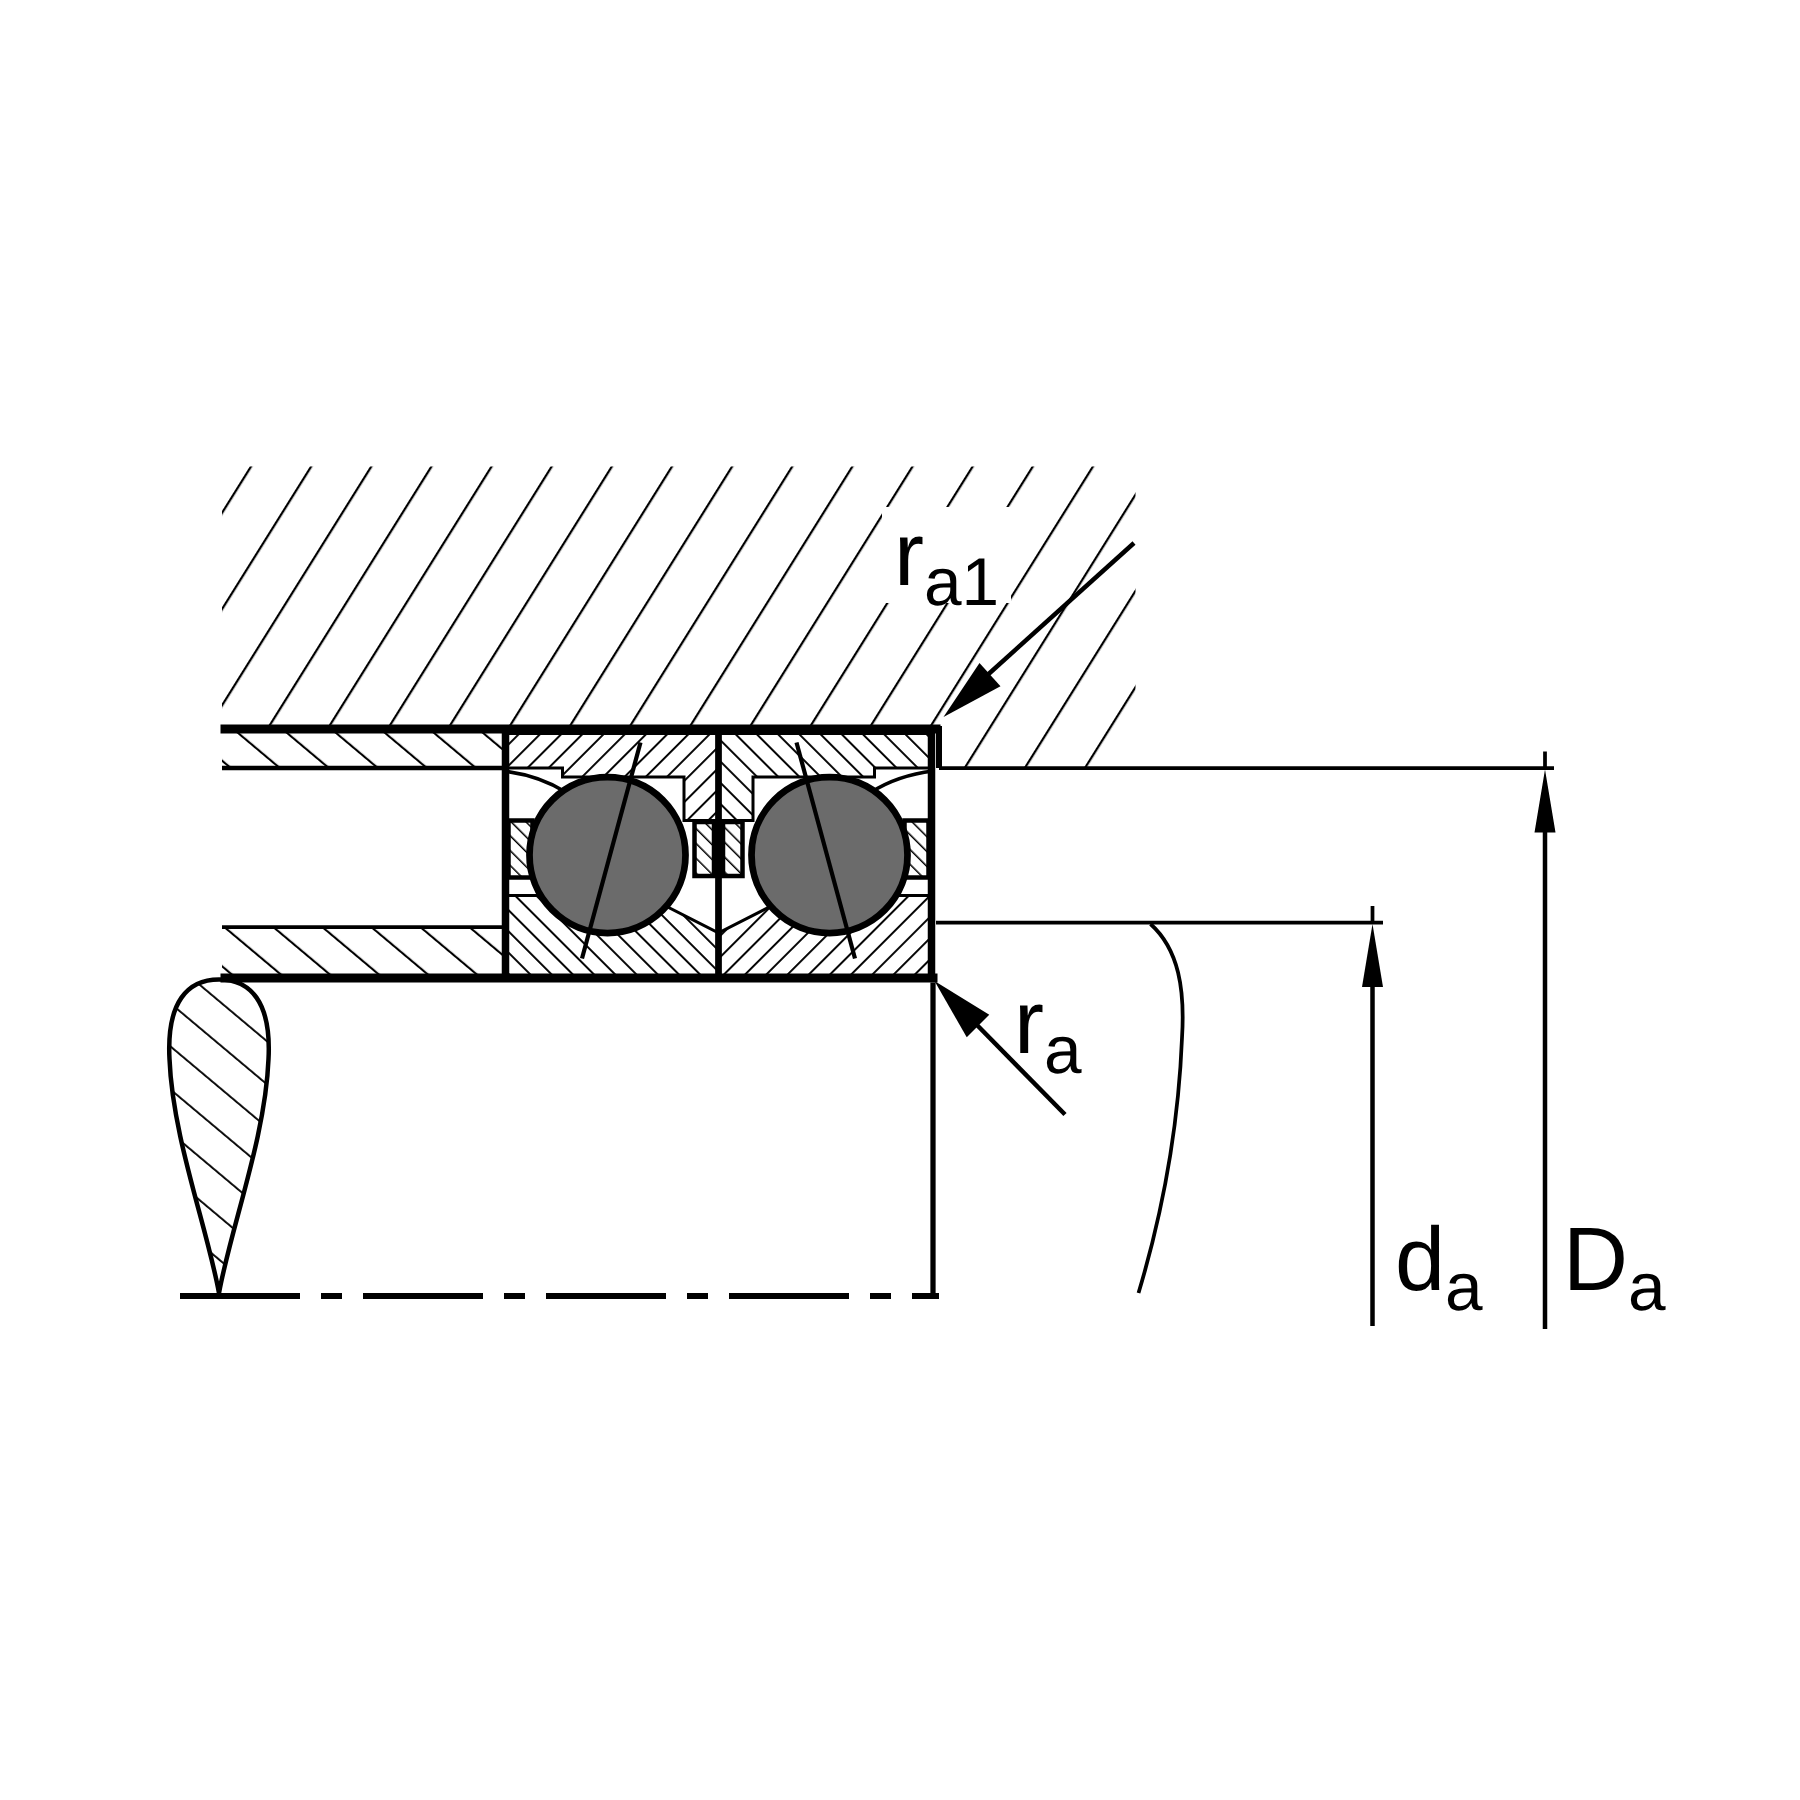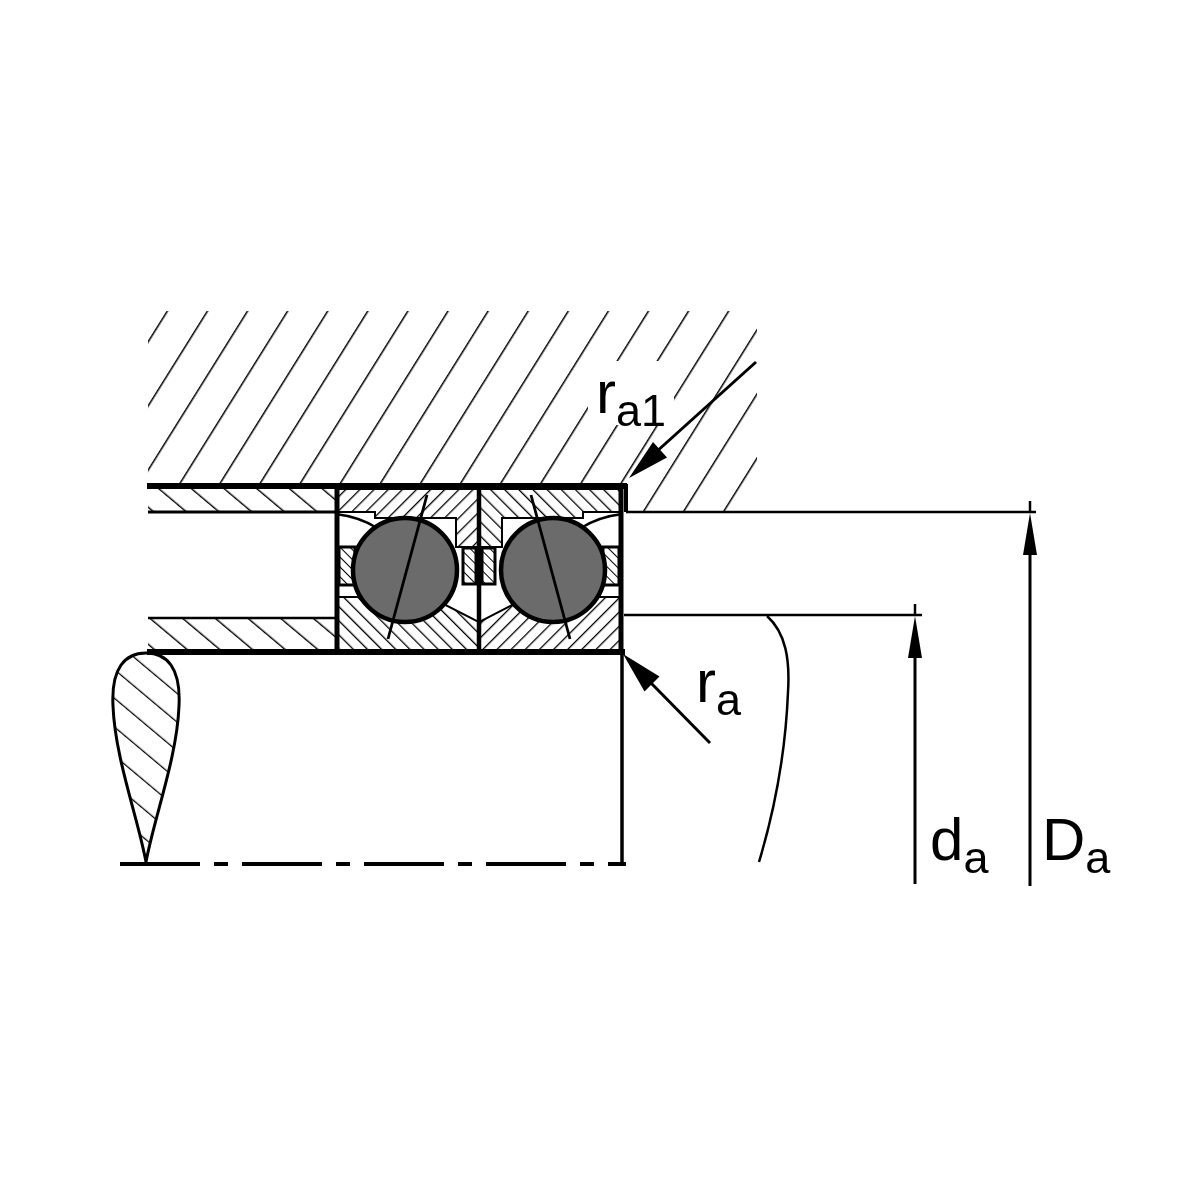--- a/index.html
+++ b/index.html
@@ -123,25 +123,25 @@
     <line class="ink" x1="915" y1="655" x2="915" y2="884" stroke-width="3"></line>
   </g>
 
   <g>
     <line class="ink" x1="1030" y1="501" x2="1030" y2="512" stroke-width="2.5"></line>
     <polygon class="fill-ink" points="1030,513 1023,555 1037,555"></polygon>
     <line class="ink" x1="1030" y1="552" x2="1030" y2="886" stroke-width="3"></line>
   </g>
 </svg>
 
-<div class="lbl on-hatch" style="left:588px;top:338px;margin-top:23px;">
+<div class="lbl on-hatch" style="left:588px;top:338px;">
   <span class="main">r</span><span class="sub">a1</span>
 </div>
 
-<div class="lbl" style="left:676px;top:652px;margin-left:20px;">
+<div class="lbl" style="left:676px;top:652px;">
   <span class="main">r</span><span class="sub">a</span>
 </div>
 
 <div class="lbl" style="left:930px;top:810px;">
   <span class="main">d</span><span class="sub">a</span>
 </div>
 
 <div class="lbl" style="left:1042px;top:810px;">
   <span class="main">D</span><span class="sub">a</span>
 </div>

